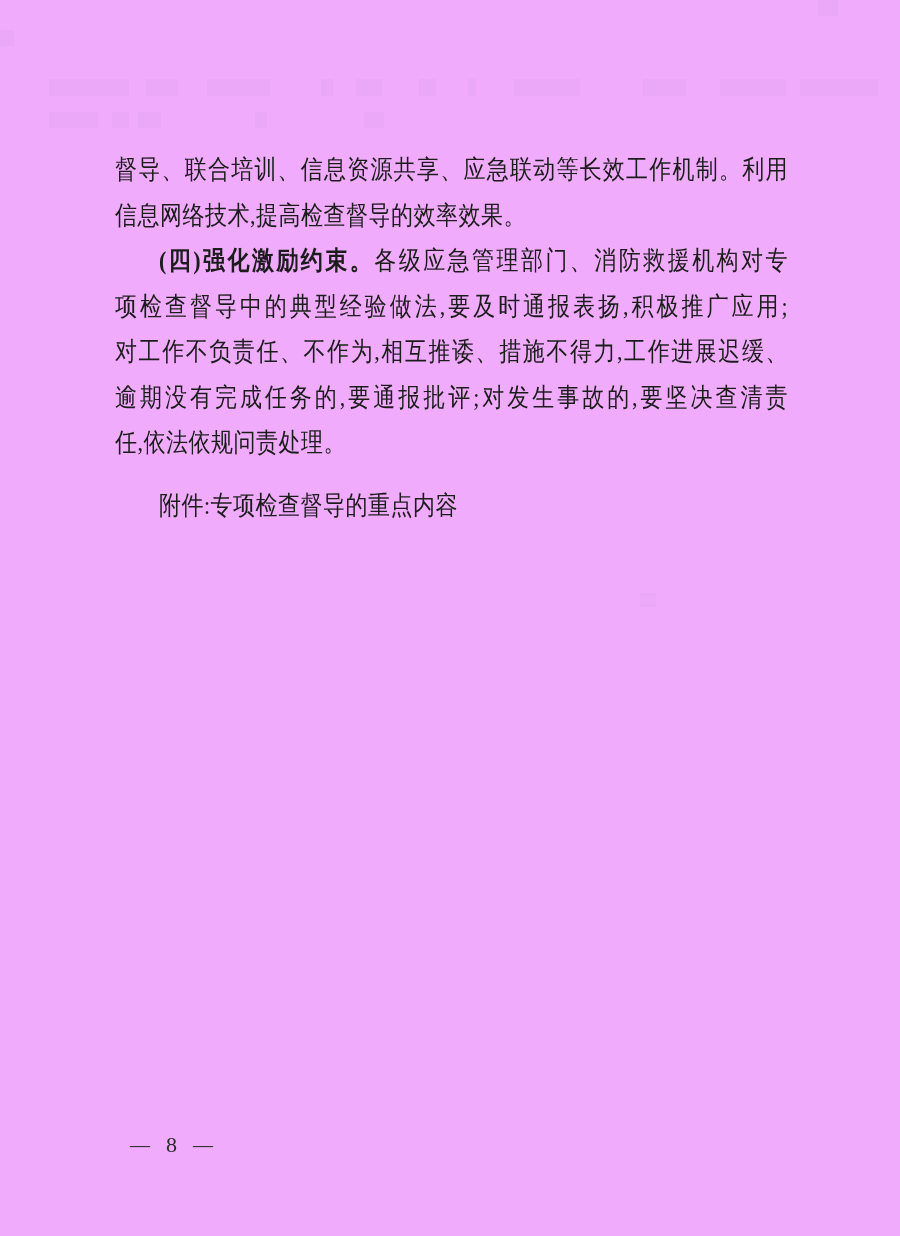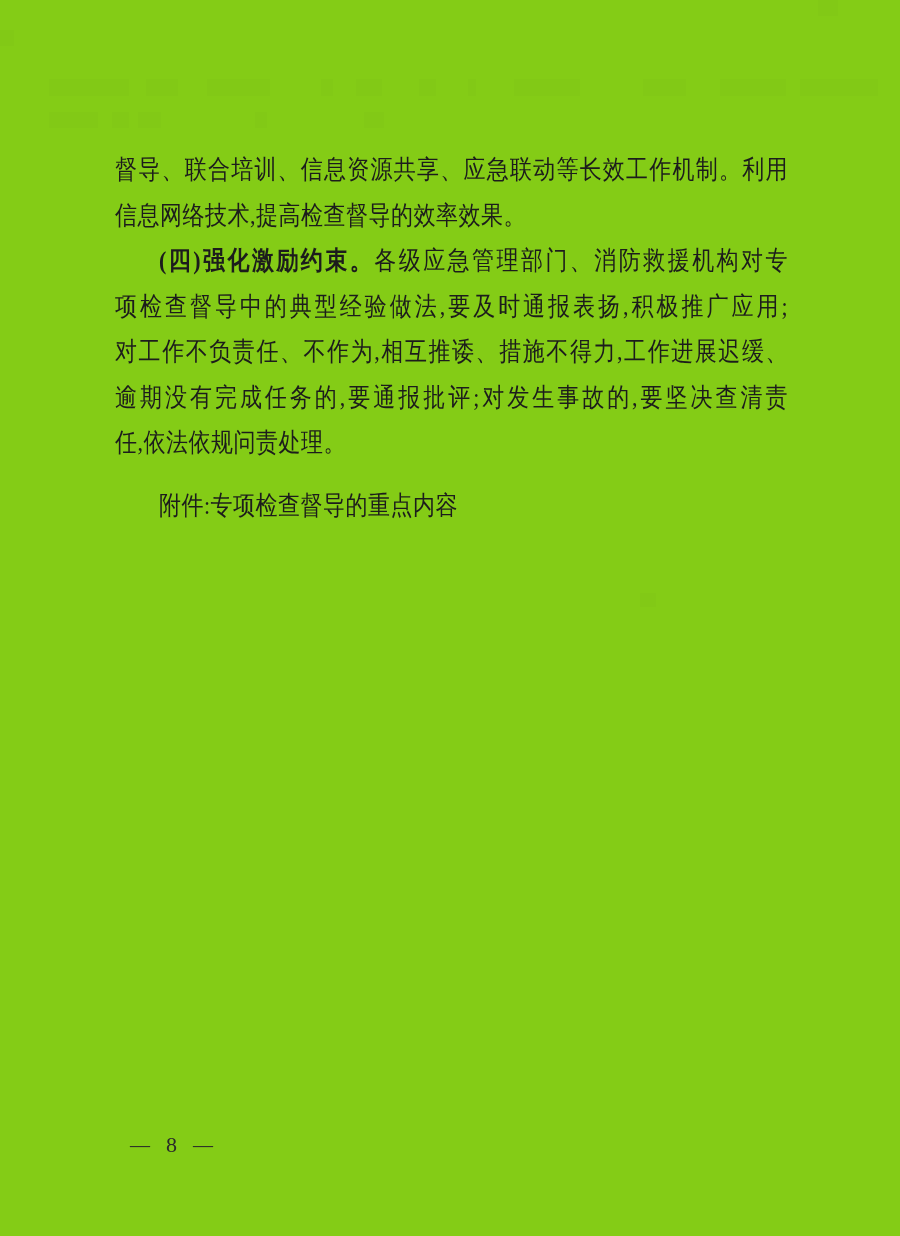--- a/index.html
+++ b/index.html
@@ -4,21 +4,21 @@
 <style>
   html, body {
     margin: 0;
     padding: 0;
     background: #ffffff;
   }
   .page {
     position: relative;
     width: 900px;
     height: 1236px;
-    background: #84cc16;
+    background: #f0abfc;
     overflow: hidden;
     font-family: "Liberation Serif", "DejaVu Serif", serif;
     color: #1c1c1c;
   }
   
   .ghost {
     position: absolute;
     background: rgba(40, 40, 40, 0.02);
     pointer-events: none;
   }

